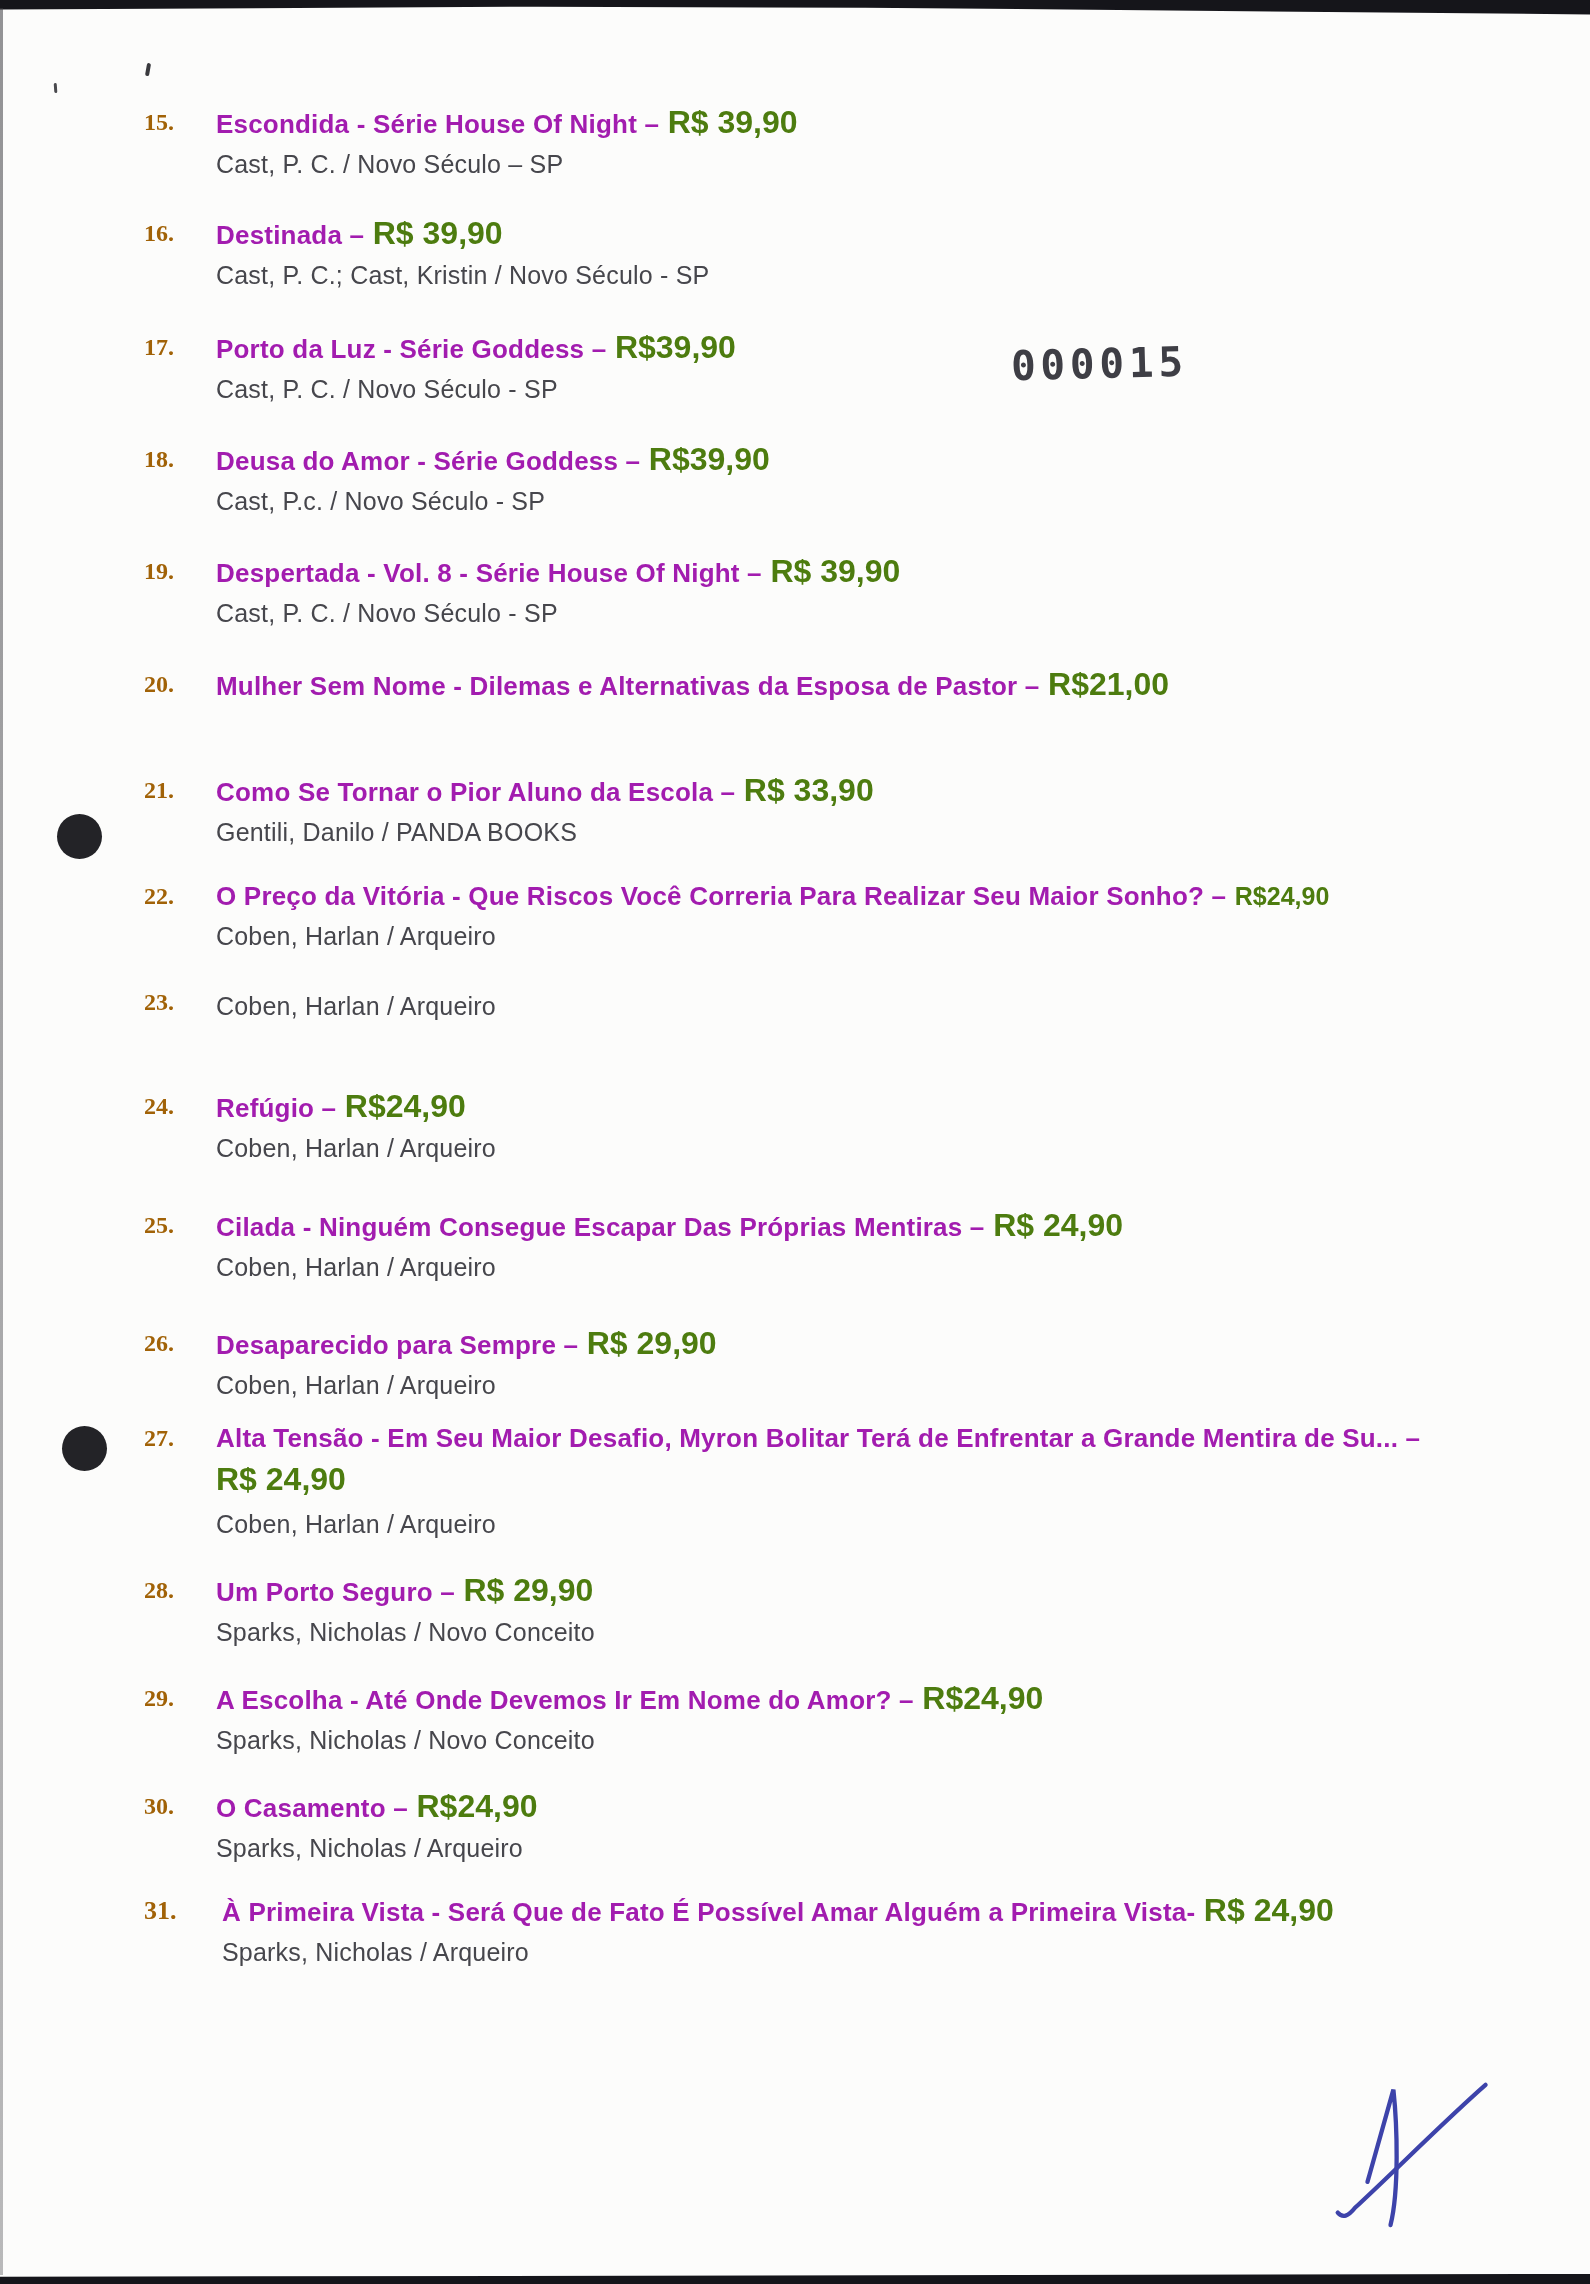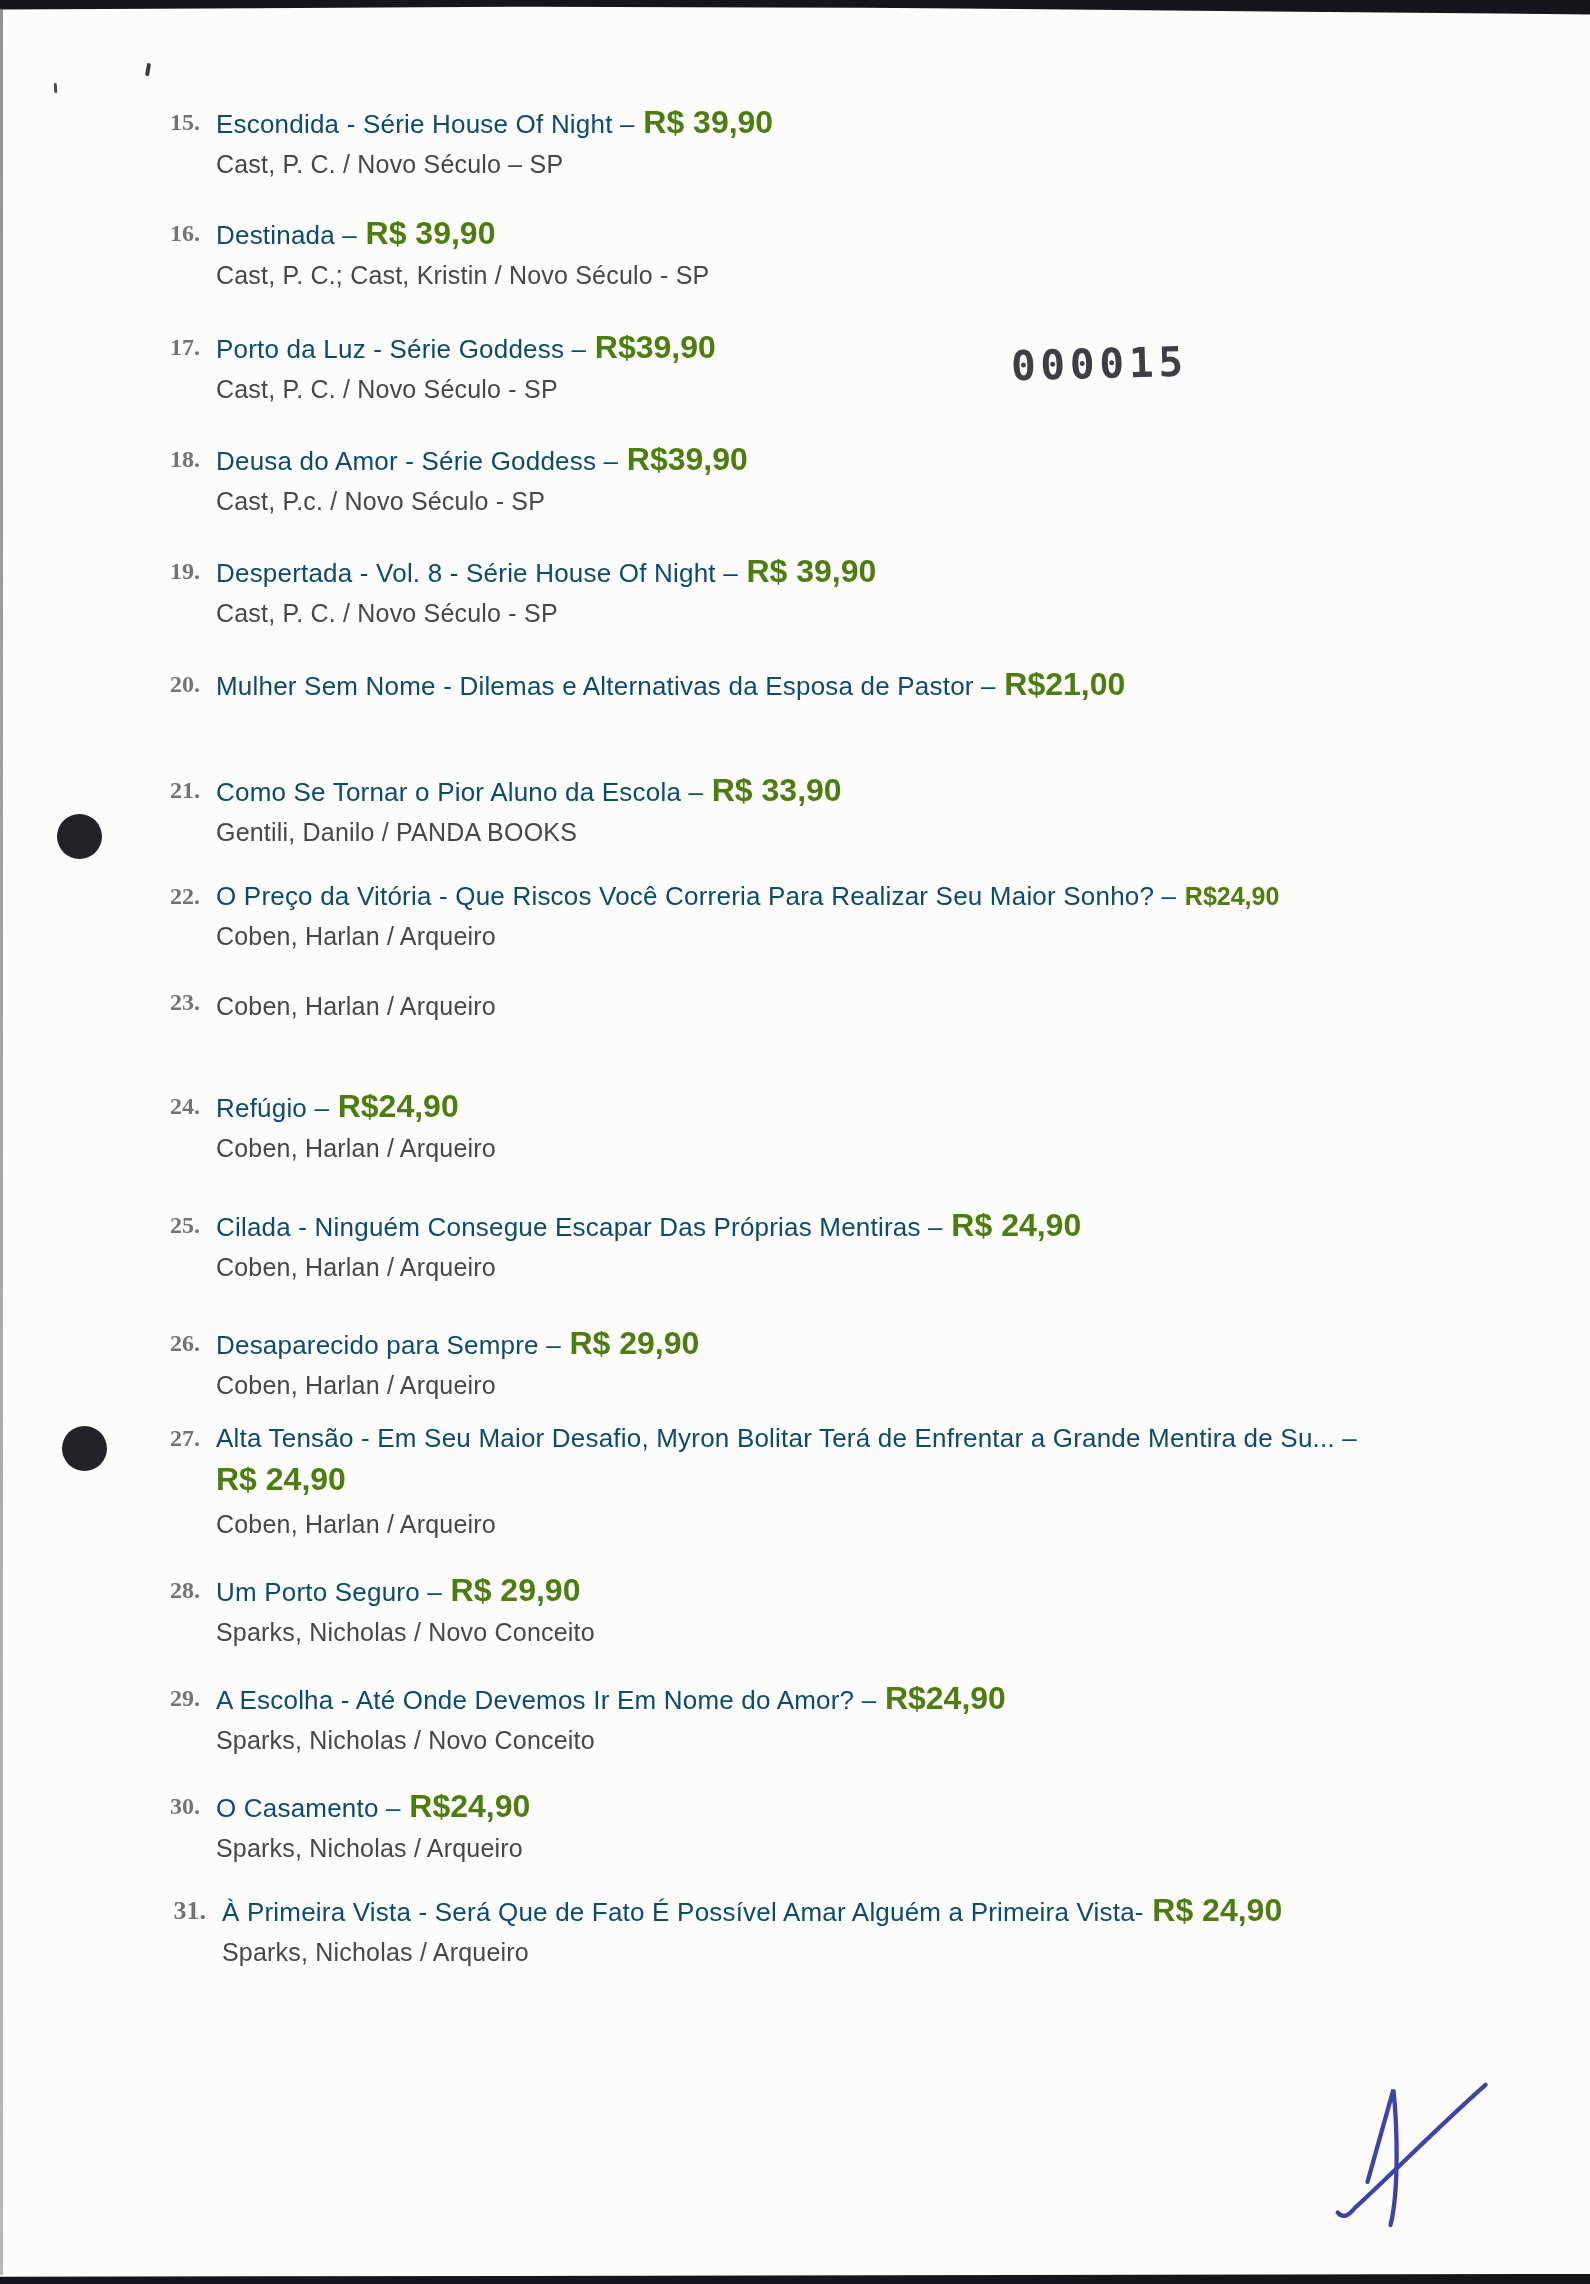--- a/index.html
+++ b/index.html
@@ -42,27 +42,27 @@
   .stamp{
     position:absolute;left:1011px;top:340px;
     font-family:"DejaVu Sans Mono",monospace;
     font-weight:bold;font-size:41px;letter-spacing:4.8px;
     color:#2e2e36;transform:rotate(-1.5deg);
     opacity:.92;
   }
   
   .item{position:absolute;left:0;width:1556px;}
   .num{
-    position:absolute;left:144px;width:56px;text-align:right;
+    position:absolute;left:144px;width:56px;
     font-family:"Liberation Serif",serif;
-    font-size:24px;font-weight:bold;line-height:33px;color:#737373;
+    font-size:24px;font-weight:bold;line-height:33px;color:#a16207;
   }
   .item .body{margin-left:216px;}
   .tl{line-height:33px;}
-  .t{font-size:26px;font-weight:normal;color:#0c4a6e;letter-spacing:0.2px;}
+  .t{font-size:26px;font-weight:bold;color:#a21caf;letter-spacing:0.2px;}
   .p{font-size:32px;font-weight:bold;color:#4d7c0f;margin-left:8.6px;white-space:nowrap;}
   .p.small{font-size:25px;}
   .pl{line-height:38px;margin-top:1.9px;}
   .pl .p{margin-left:0;}
   .a{font-size:25px;font-weight:400;color:#46464c;line-height:29px;margin-top:5.8px;letter-spacing:0.2px;}
   .item.i31 .num{font-size:26px;width:62px;}
   .item.i31 .body{margin-left:222px;}
   
   .sig{position:absolute;left:1331px;top:2075px;}
 </style>

